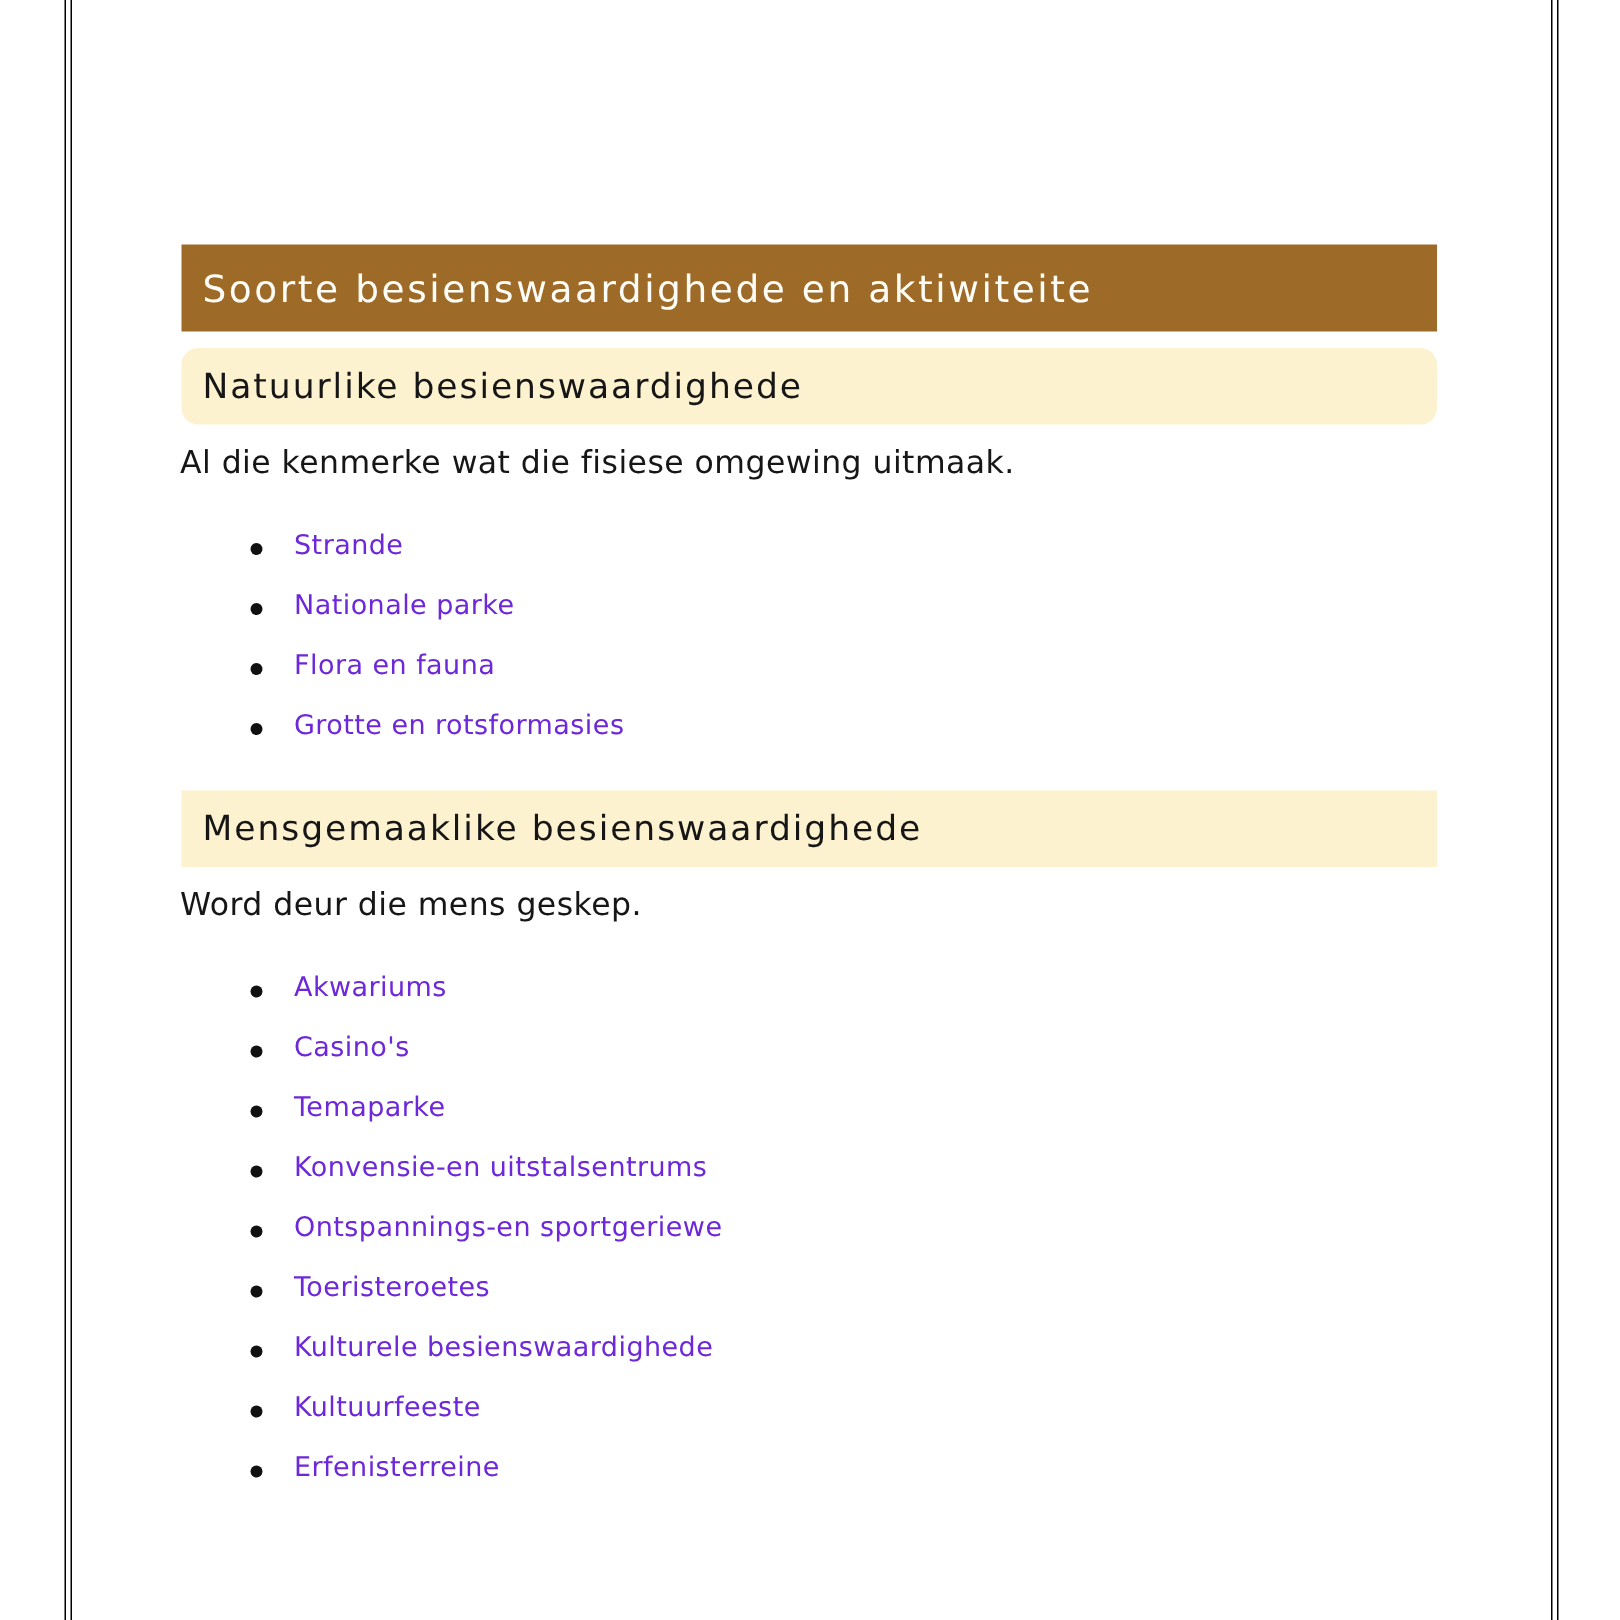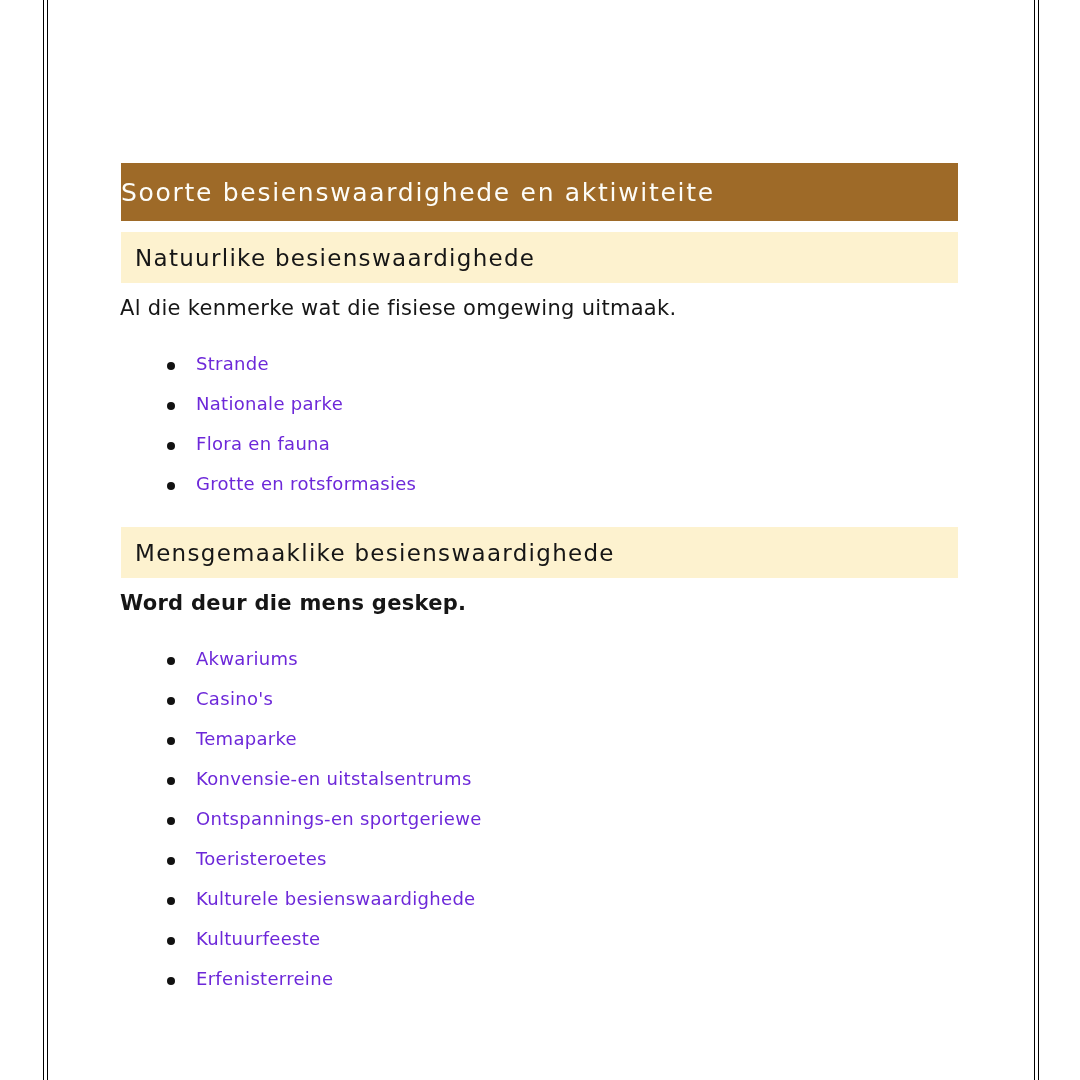--- a/index.html
+++ b/index.html
@@ -48,57 +48,58 @@
     position: absolute;
     left: 121px;
     top: 163px;
     width: 837px;
     height: 58px;
     background: #9e6a28;
     display: flex;
     align-items: center;
   }
   .banner-main-text {
+    padding-left: 14px;
     font-size: 25px;
     font-weight: 400;
     letter-spacing: 1.7px;
     color: #fdfdf8;
     white-space: nowrap;
   }
 
   .banner-sub {
     position: absolute;
     left: 121px;
     width: 837px;
     height: 51px;
     background: #fdf2cf;
     display: flex;
     align-items: center;
   }
-  .banner-sub-1 { top: 232px; }
+  .banner-sub-1 { top: 232px; border-radius: 11px; }
   .banner-sub-2 { top: 527px; }
   .banner-sub-text {
     padding-left: 14px;
     font-size: 23px;
     font-weight: 400;
     letter-spacing: 1.3px;
     color: #161616;
     white-space: nowrap;
   }
 
   .intro {
     position: absolute;
     left: 120px;
     font-size: 21px;
     letter-spacing: 0.3px;
     color: #161616;
     white-space: nowrap;
   }
   .intro-1 { top: 296px; }
-  .intro-2 { top: 591px; font-weight: bold; }
+  .intro-2 { top: 591px; }
 
   .bullet-list {
     position: absolute;
     left: 167px;
     list-style: none;
   }
   .bullet-list-1 { top: 353px; }
   .bullet-list-2 { top: 648px; }
 
   .bullet-item {

